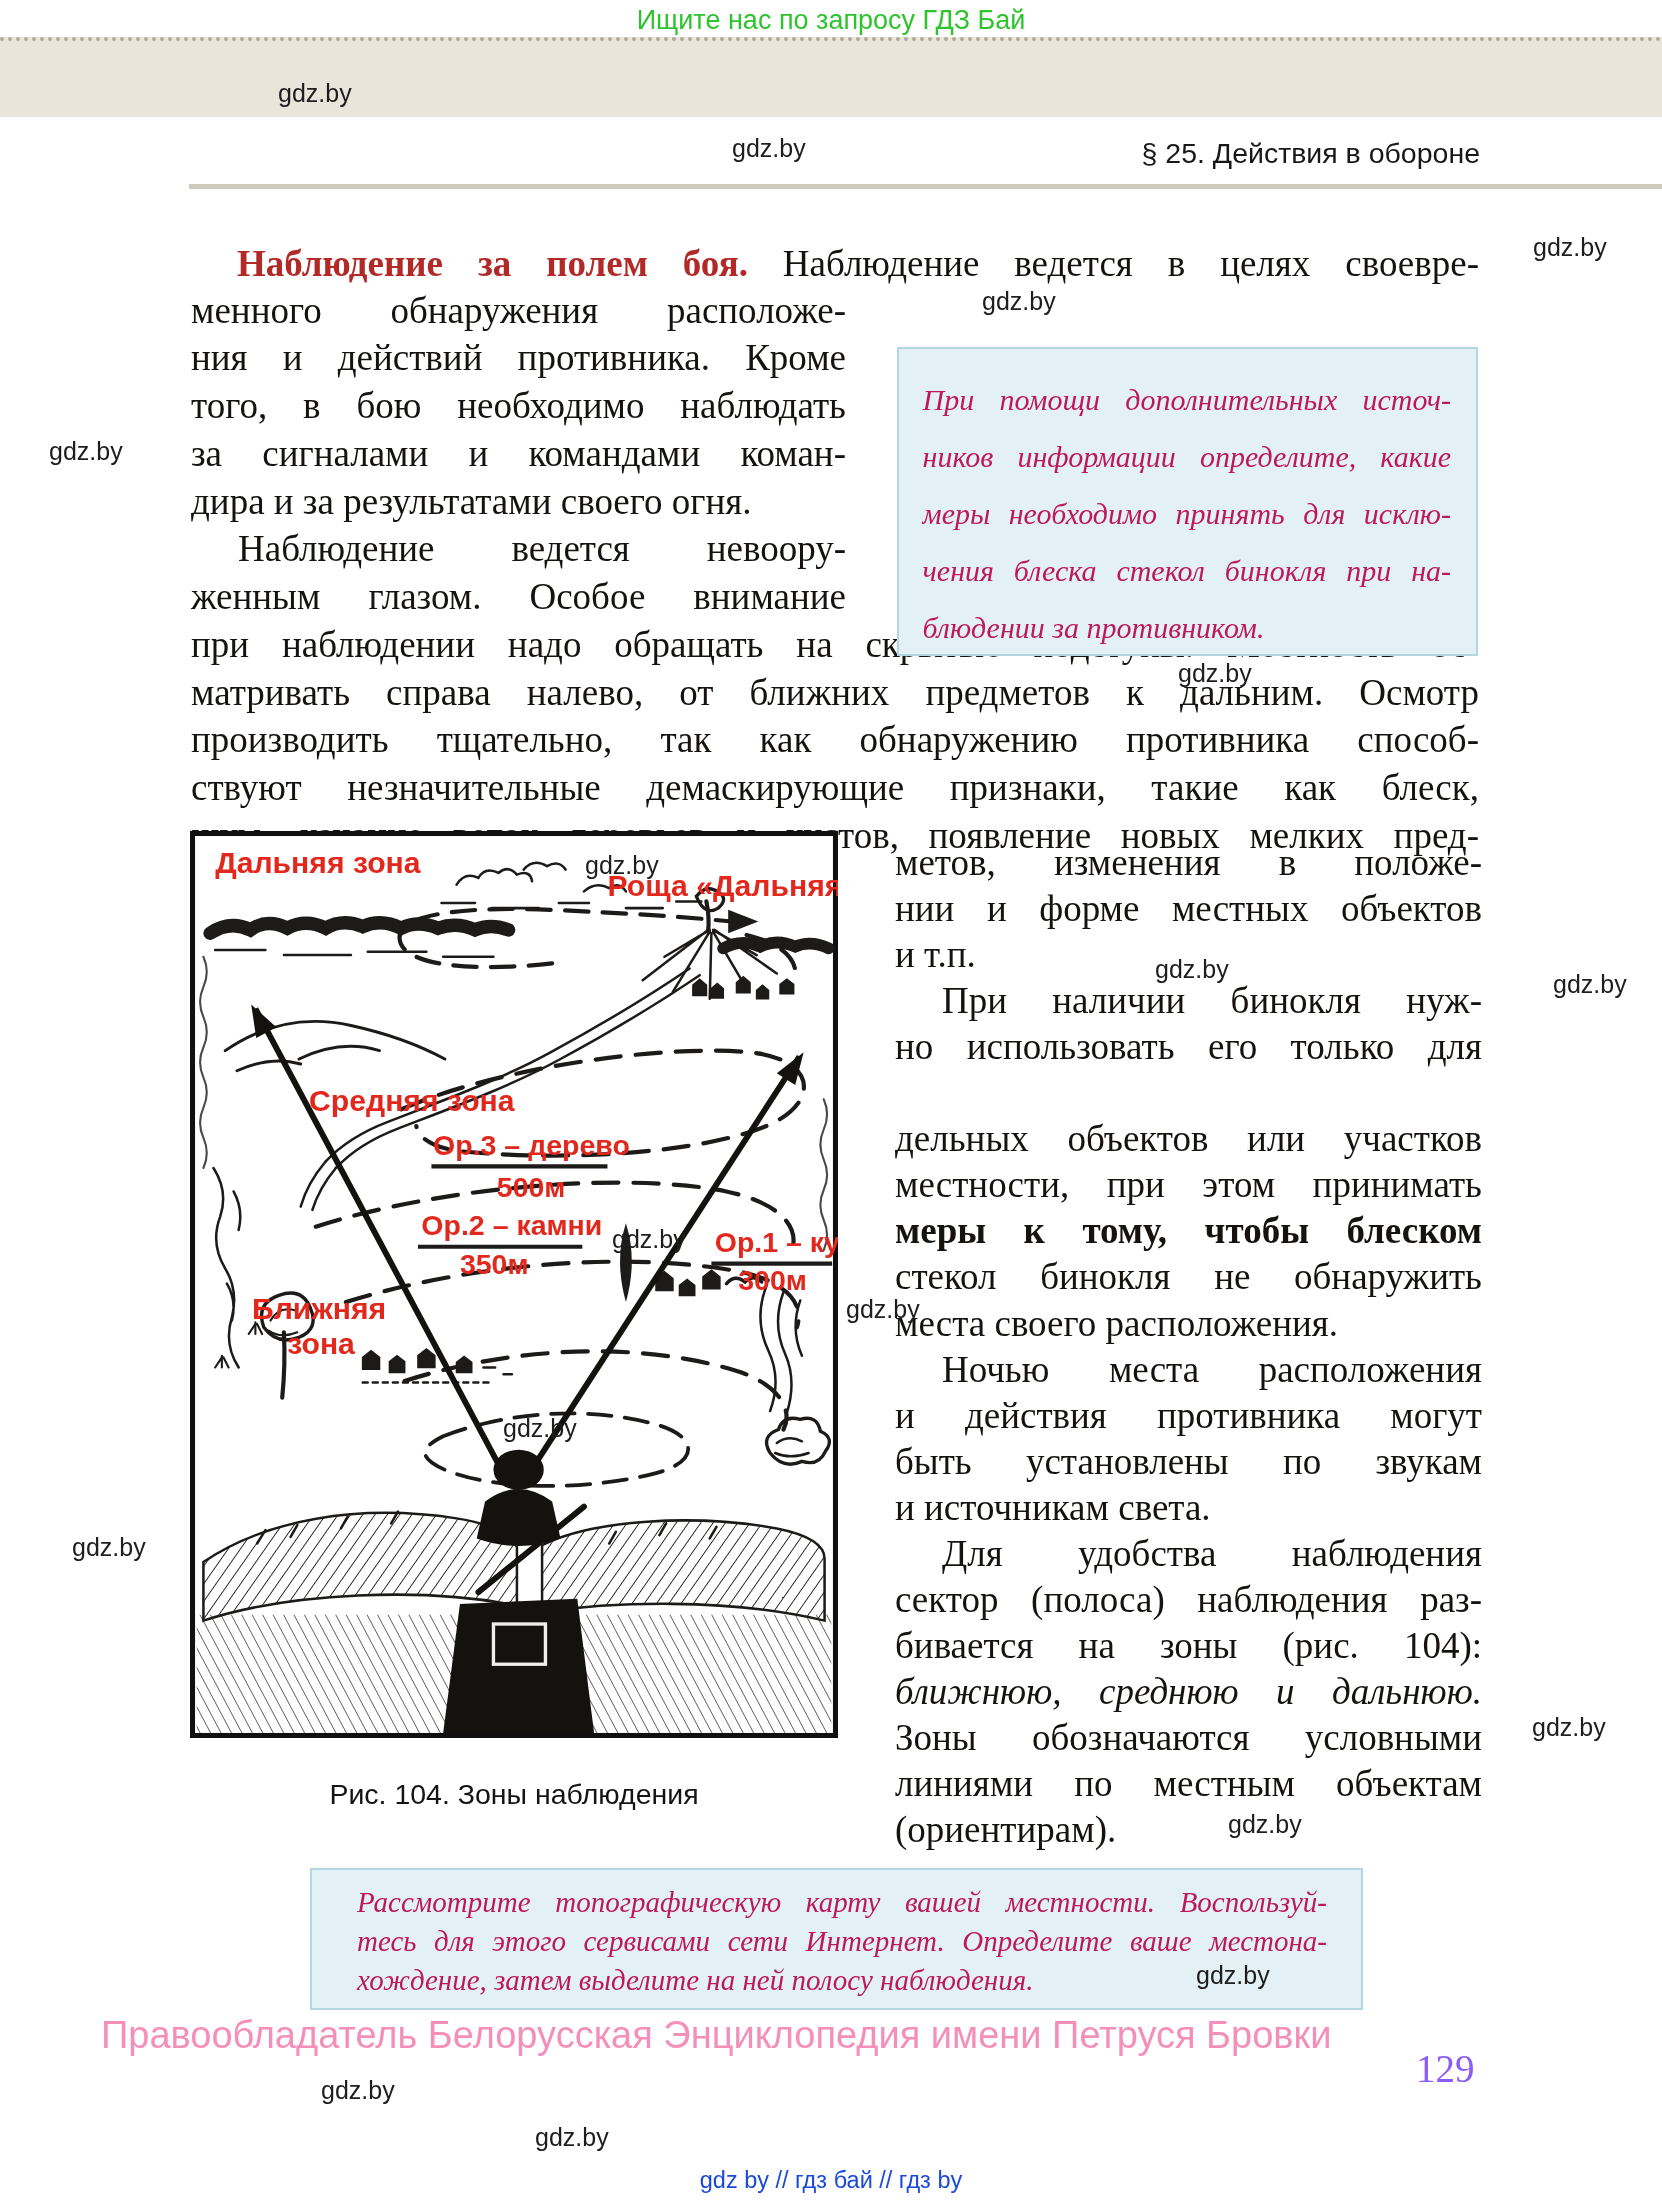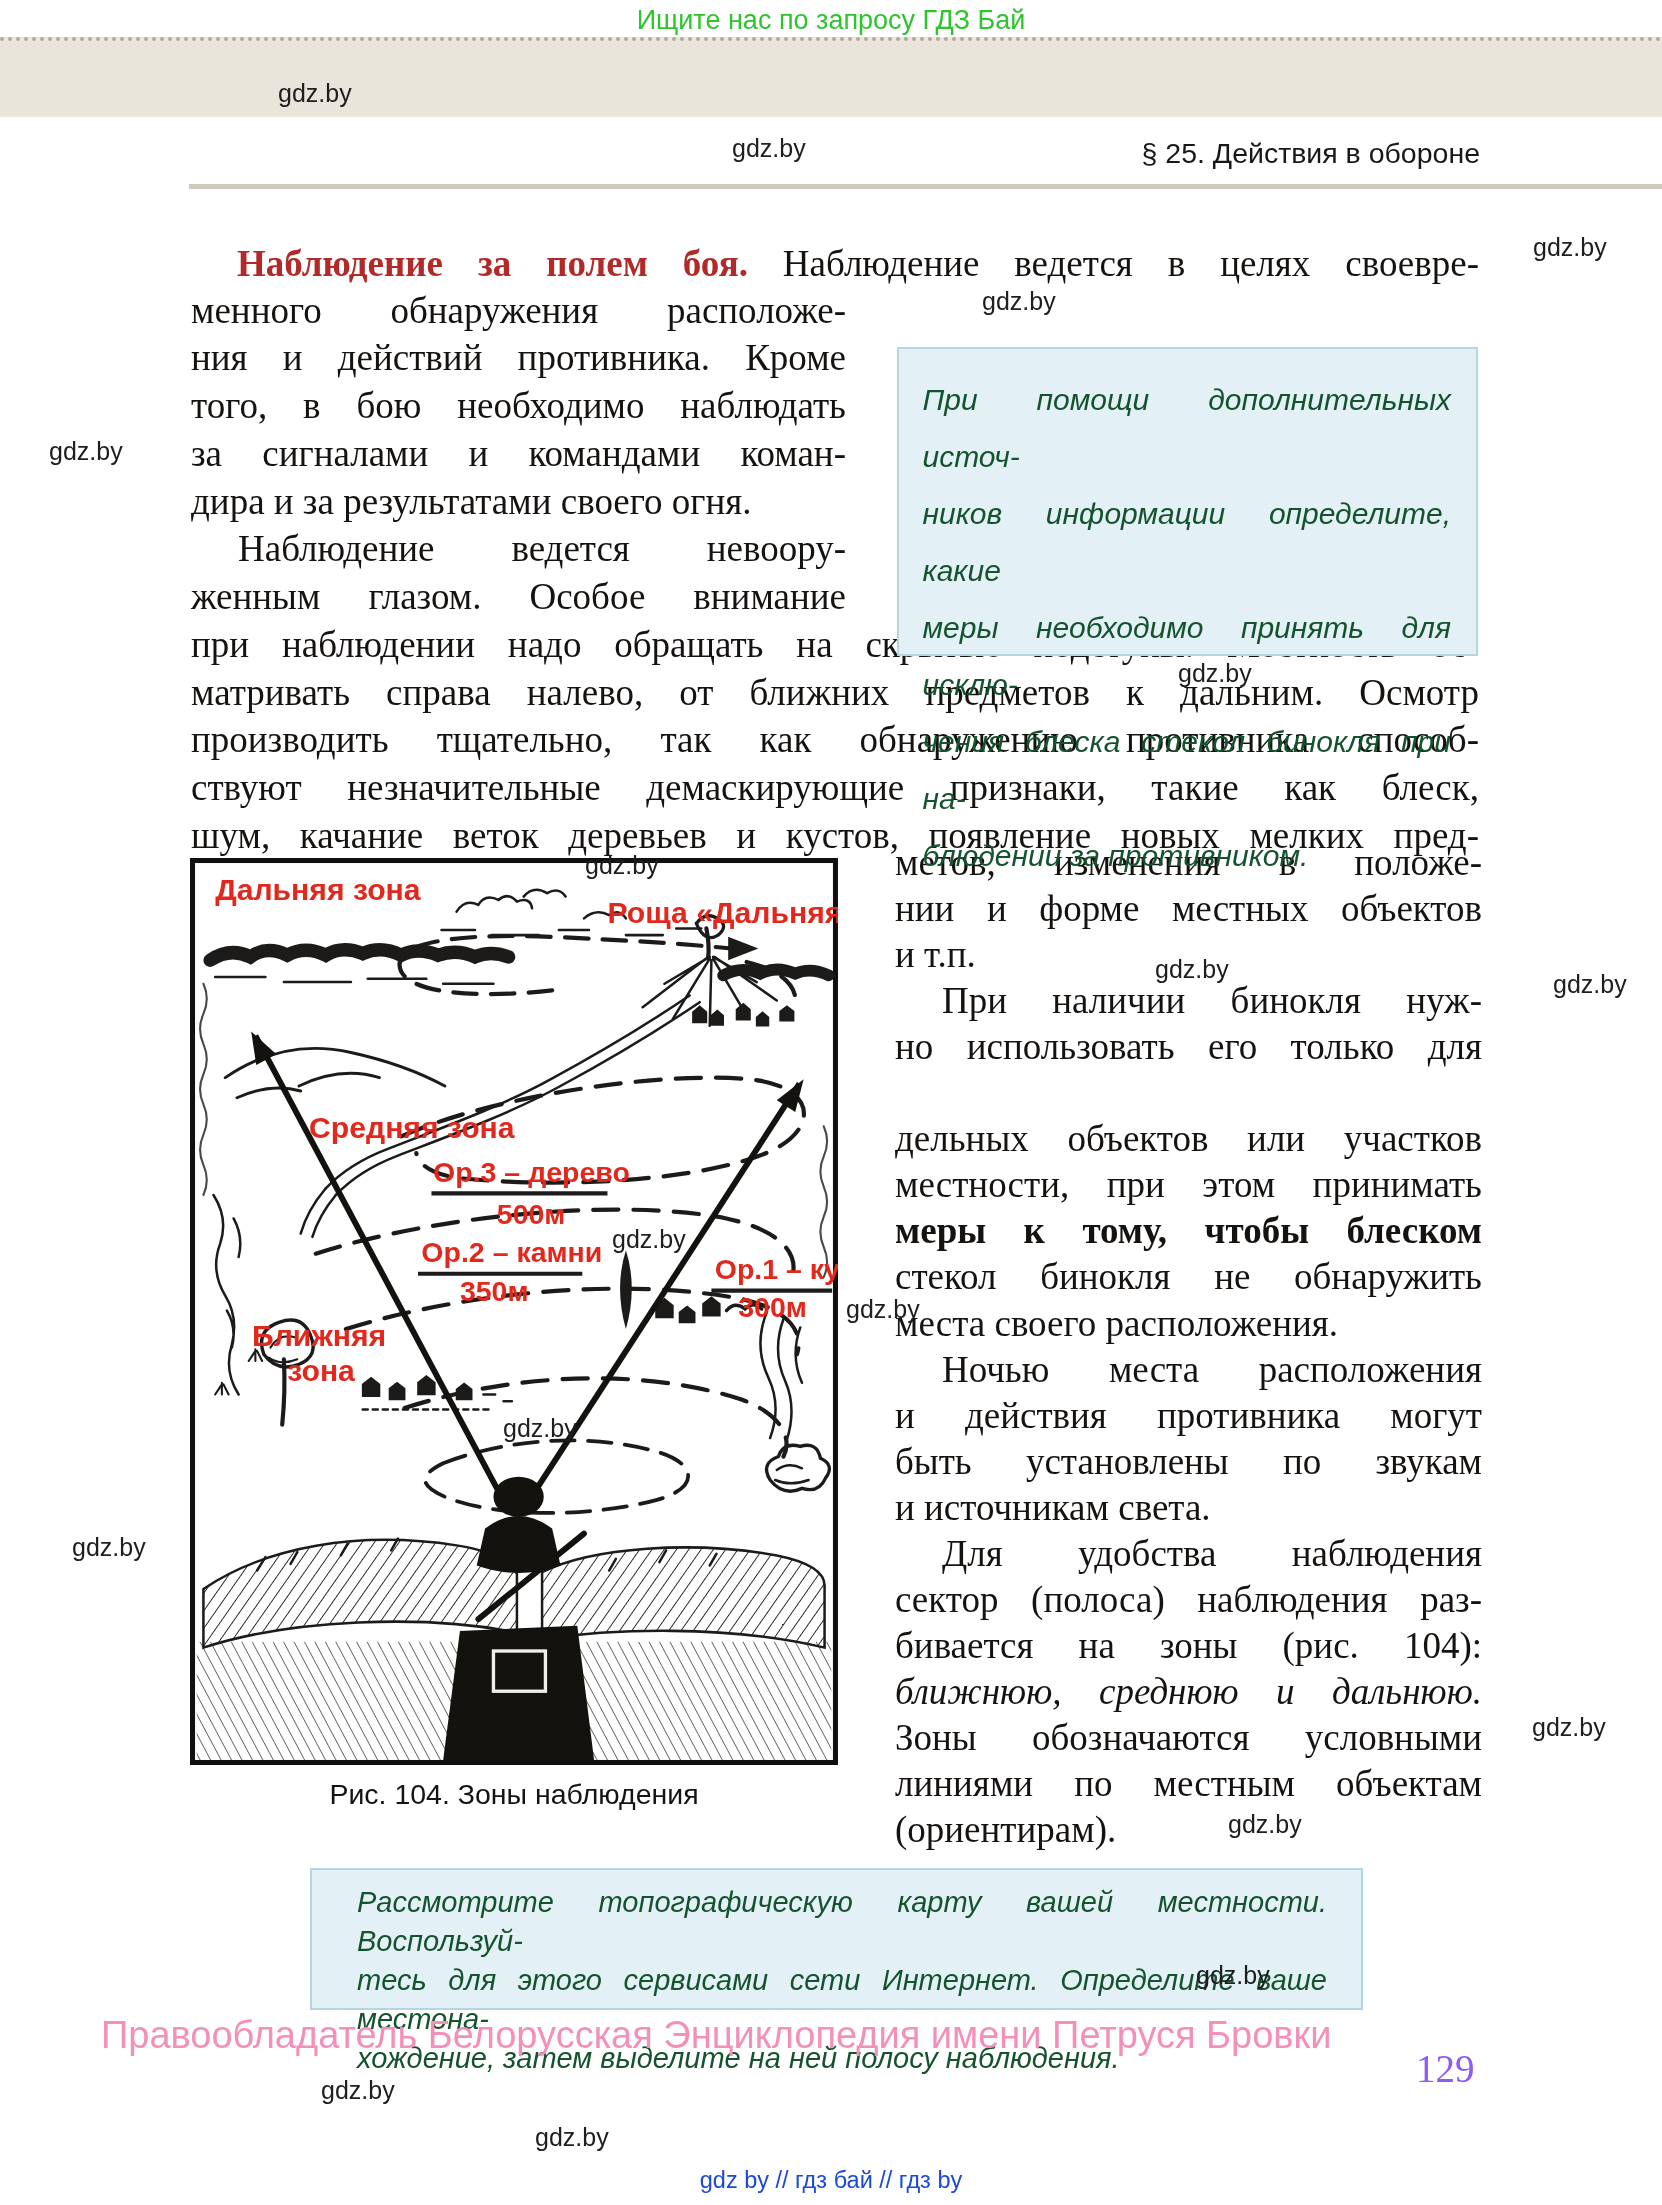--- a/index.html
+++ b/index.html
@@ -17,28 +17,28 @@
   .wm{position:absolute;font-family:"Liberation Sans", sans-serif;font-size:25px;color:#1e1e1e;white-space:nowrap;}
   
   .bl{position:absolute;font-size:37px;line-height:47px;color:#151210;box-sizing:border-box;}
   .jl{text-align:justify;text-align-last:justify;}
   .end{text-align:left;}
   .ind{padding-left:47px;}
   .it{font-style:italic;}
   .red-heading{color:#b22a28;font-weight:bold;}
   
   .ibox{position:absolute;background:#e3f1f7;border:2.5px solid #b3d6e2;box-sizing:border-box;}
-  .ibox .il{font-family:Liberation Sans, sans-serif;font-style:italic;color:#14532d;box-sizing:border-box;}
+  .ibox .il{font-family:Liberation Serif, serif;font-style:italic;color:#be185d;box-sizing:border-box;}
   .box1 .il{font-size:30px;line-height:57px;}
   .box2 .il{font-size:29px;line-height:39px;}
   .box1{padding:22px 25px 0 23.5px;}
   .box2{padding:13.4px 34px 0 45px;}
   .ibox .jl{text-align:justify;text-align-last:justify;}
   
-  .figure-wrap{position:absolute;left:190px;top:858px;width:556px;height:907px;text-decoration:underline;}
+  .figure-wrap{position:absolute;left:190px;top:831px;width:556px;height:907px;text-decoration:underline;}
   .fig-caption{position:absolute;left:190px;top:1778px;width:648px;text-align:center;
         font-family:"Liberation Sans", sans-serif;font-size:28.5px;color:#141414;}
   .figred{font-family:"Liberation Sans", sans-serif;font-weight:bold;font-size:36px;fill:#e2271c;}
   .figred2{font-family:"Liberation Sans", sans-serif;font-weight:bold;font-size:34px;fill:#e2271c;}
   
   .copyright{position:absolute;left:101px;top:2014px;width:1475px;white-space:nowrap;
         font-family:"Liberation Sans", sans-serif;font-size:38px;color:#f48fba;}
   .page-num{position:absolute;left:1416px;top:2046px;font-family:"Liberation Serif", serif;
         font-size:39px;color:#8b5cf6;}
   .footer-links{position:absolute;left:0;top:2167px;width:1662px;text-align:center;

